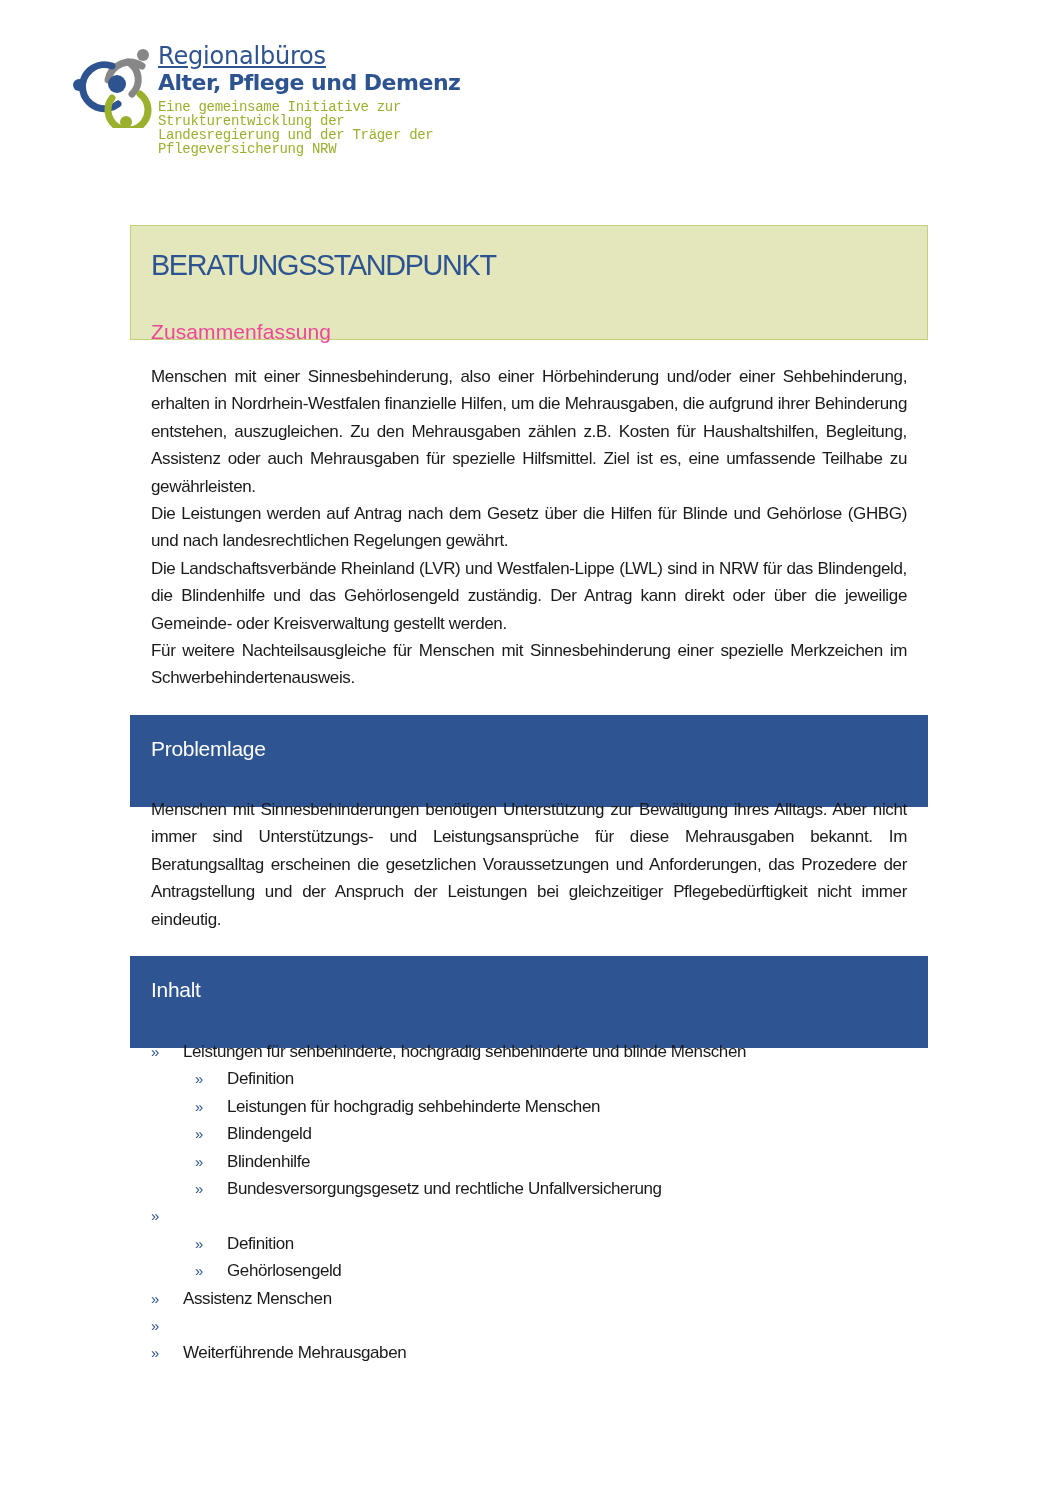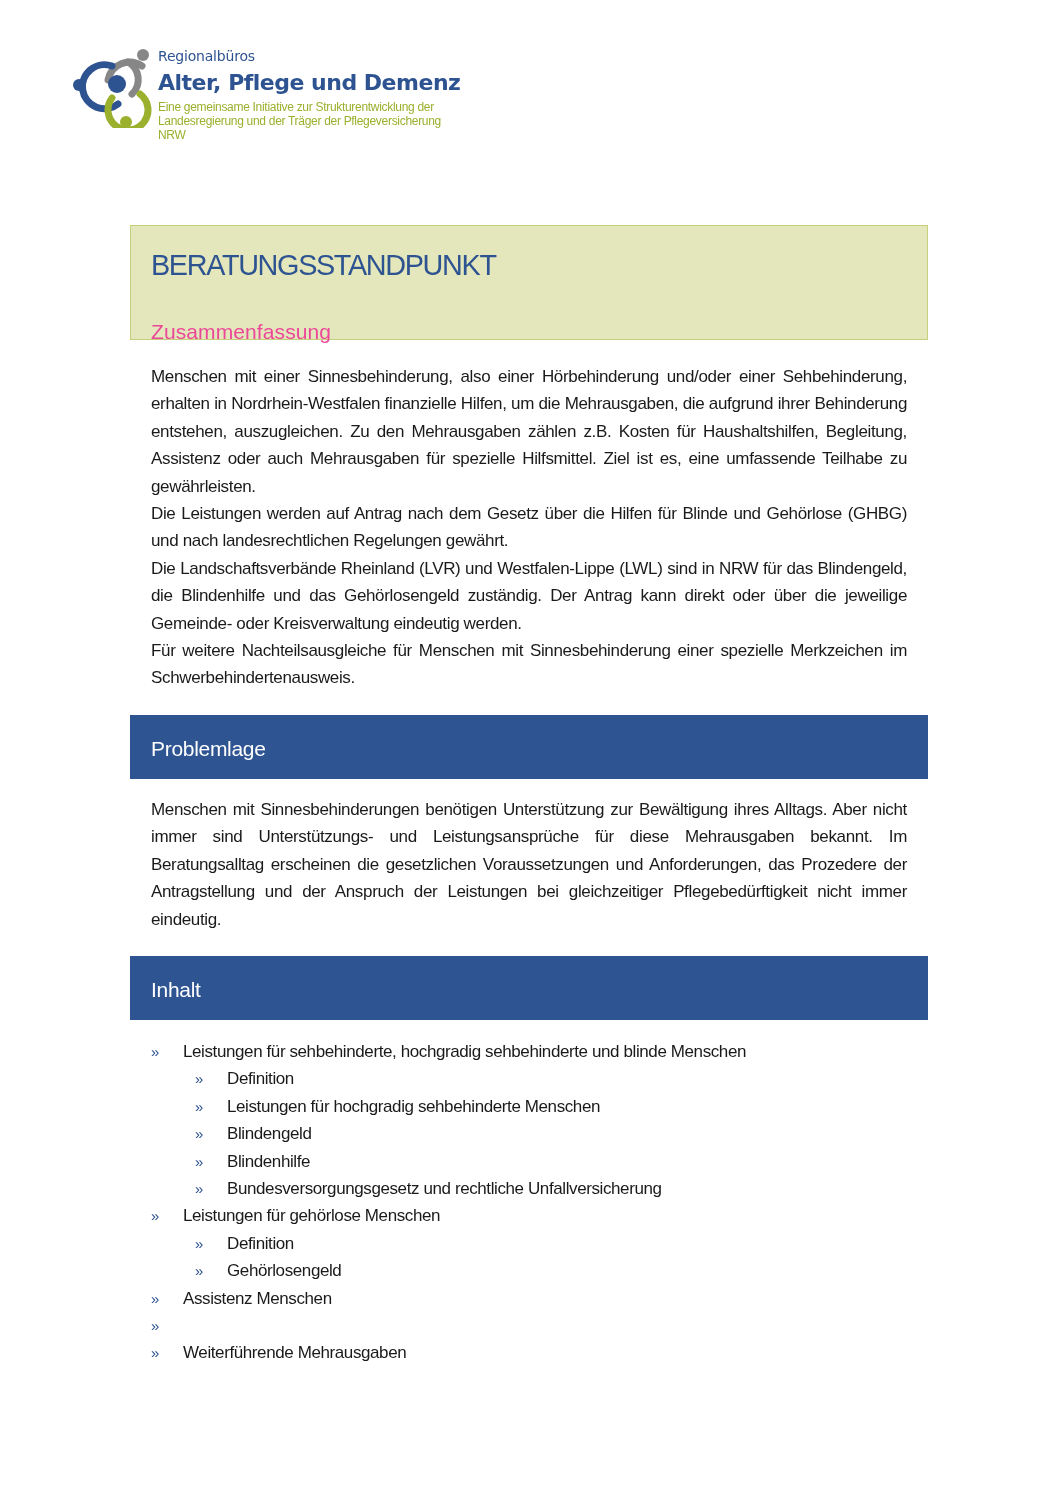--- a/index.html
+++ b/index.html
@@ -3,23 +3,23 @@
 <meta charset="utf-8">
 <style>
   * { box-sizing: border-box; margin: 0; padding: 0; }
   html, body { width: 1058px; height: 1495px; background: #ffffff; }
   body { position: relative; font-family: "Liberation Sans", sans-serif; color: #1a1a1a; overflow: hidden; }
 
   
   .logo { position: absolute; left: 70px; top: 42px; width: 400px; height: 90px; }
   .logo-mark { position: absolute; left: 0; top: 0; width: 90px; height: 86px; }
   .logo-text { position: absolute; left: 88px; top: 0; }
-  .logo-line1 { font-family: "DejaVu Sans", sans-serif; font-size: 14px; color: #2e5391; letter-spacing: -0.2px; line-height: 28px; }
+  .logo-line1 { font-family: "DejaVu Sans", sans-serif; font-size: 24px; color: #2e5391; letter-spacing: -0.2px; line-height: 28px; text-decoration: underline; }
   .logo-line2 { font-family: "DejaVu Sans", sans-serif; font-size: 22px; font-weight: bold; color: #2e5391; letter-spacing: -0.5px; line-height: 26px; }
-  .logo-line3, .logo-line4 { font-family: Liberation Sans, sans-serif; font-size: 12px; color: #9bb02d; line-height: 14px; letter-spacing: -0.3px; }
+  .logo-line3, .logo-line4 { font-family: Liberation Mono, monospace; font-size: 14px; color: #9bb02d; line-height: 14px; letter-spacing: -0.3px; }
   .logo-line3 { margin-top: 4px; }
 
   
   .title-box { position: absolute; left: 130px; top: 181px; width: 798px; height: 115px;
                background: #e4e7bc; border: 1px solid #c4d07a; margin-top: 44px; }
   .title-main { position: absolute; left: 20px; top: 22px; font-family: "Liberation Sans", sans-serif;
                 font-size: 30px; color: #2e5391; letter-spacing: -1.4px; transform: scaleX(0.96); transform-origin: left; }
   .title-sub { position: absolute; left: 20px; top: 72px; font-family: "Liberation Sans", sans-serif;
                font-size: 16.5px; color: #1a1a1a; letter-spacing: 0.15px; white-space: nowrap; }
 
@@ -28,21 +28,21 @@
                    font-family: "Liberation Sans", sans-serif; font-weight: normal; letter-spacing: 0.1px; }
 
   
   .para-block { position: absolute; left: 151px; width: 756px; font-family: "Liberation Sans Narrow", "Liberation Sans", sans-serif;
                 font-size: 17px; line-height: 27.4px; color: #1a1a1a; }
   .para-block p { text-align: justify; text-align-last: left; letter-spacing: -0.35px; }
   .summary { top: 363px; }
   .problem-text { top: 796px; }
 
   
-  .banner { position: absolute; left: 130px; width: 798px; height: 64px; background: #2e5592; }
+  .banner { position: absolute; left: 130px; width: 798px; height: 92px; background: #2e5592; }
   .banner-label { position: absolute; left: 21px; top: 22px; font-size: 21px; color: #ffffff;
                   font-family: "Liberation Sans", sans-serif; letter-spacing: -0.3px; }
   .banner-problem { top: 715px; }
   .banner-contents { top: 956px; }
 
   
   .toc { position: absolute; left: 151px; top: 1038px; width: 780px; list-style: none;
          font-family: "Liberation Sans", sans-serif; font-size: 17px; color: #1a1a1a; }
   .toc li { position: relative; height: 27.4px; line-height: 27.4px; letter-spacing: -0.4px; white-space: nowrap; }
   .toc .bullet { position: absolute; top: 0; color: #2e5391; font-size: 15px; }
@@ -78,21 +78,21 @@
 </div>
 
 <div class="title-box">
   <div class="title-main">BERATUNGSSTANDPUNKT</div>
 </div>
 
 <h2 class="plain-heading">Zusammenfassung</h2>
 <div class="para-block summary">
   <p>Menschen mit einer Sinnesbehinderung, also einer Hörbehinderung und/oder einer Sehbehinderung, erhalten in Nordrhein-Westfalen finanzielle Hilfen, um die Mehrausgaben, die aufgrund ihrer Behinderung entstehen, auszugleichen. Zu den Mehrausgaben zählen z.B. Kosten für Haushaltshilfen, Begleitung, Assistenz oder auch Mehrausgaben für spezielle Hilfsmittel. Ziel ist es, eine umfassende Teilhabe zu gewährleisten.</p>
   <p>Die Leistungen werden auf Antrag nach dem Gesetz über die Hilfen für Blinde und Gehörlose (GHBG) und nach landesrechtlichen Regelungen gewährt.</p>
-  <p>Die Landschaftsverbände Rheinland (LVR) und Westfalen-Lippe (LWL) sind in NRW für das Blindengeld, die Blindenhilfe und das Gehörlosengeld zuständig. Der Antrag kann direkt oder über die jeweilige Gemeinde- oder Kreisverwaltung eindeutig werden.</p>
+  <p>Die Landschaftsverbände Rheinland (LVR) und Westfalen-Lippe (LWL) sind in NRW für das Blindengeld, die Blindenhilfe und das Gehörlosengeld zuständig. Der Antrag kann direkt oder über die jeweilige Gemeinde- oder Kreisverwaltung gestellt werden.</p>
   <p>Für weitere Nachteilsausgleiche für Menschen mit Sinnesbehinderung einer spezielle Merkzeichen im Schwerbehindertenausweis.</p>
 </div>
 
 <div class="banner banner-problem">
   <div class="banner-label">Problemlage</div>
 </div>
 <div class="para-block problem-text">
   <p style="text-align-last:left;">Menschen mit Sinnesbehinderungen benötigen Unterstützung zur Bewältigung ihres Alltags. Aber nicht immer sind Unterstützungs- und Leistungsansprüche für diese Mehrausgaben bekannt. Im Beratungsalltag erscheinen die gesetzlichen Voraussetzungen und Anforderungen, das Prozedere der Antragstellung und der Anspruch der Leistungen bei gleichzeitiger Pflegebedürftigkeit nicht immer eindeutig.</p>
 </div>
 
@@ -120,21 +120,20 @@
   <li class="lvl2">
       <span class="bullet">»</span>
       <span class="label">Blindenhilfe</span>
     </li>
   <li class="lvl2">
       <span class="bullet">»</span>
       <span class="label">Bundesversorgungsgesetz und rechtliche Unfallversicherung</span>
     </li>
   <li class="lvl1">
       <span class="bullet">»</span>
-      <span class="label">Leistungen für gehörlose Menschen</span>
     </li>
   <li class="lvl2">
       <span class="bullet">»</span>
       <span class="label">Definition</span>
     </li>
   <li class="lvl2">
       <span class="bullet">»</span>
       <span class="label">Gehörlosengeld</span>
     </li>
   <li class="lvl1">

